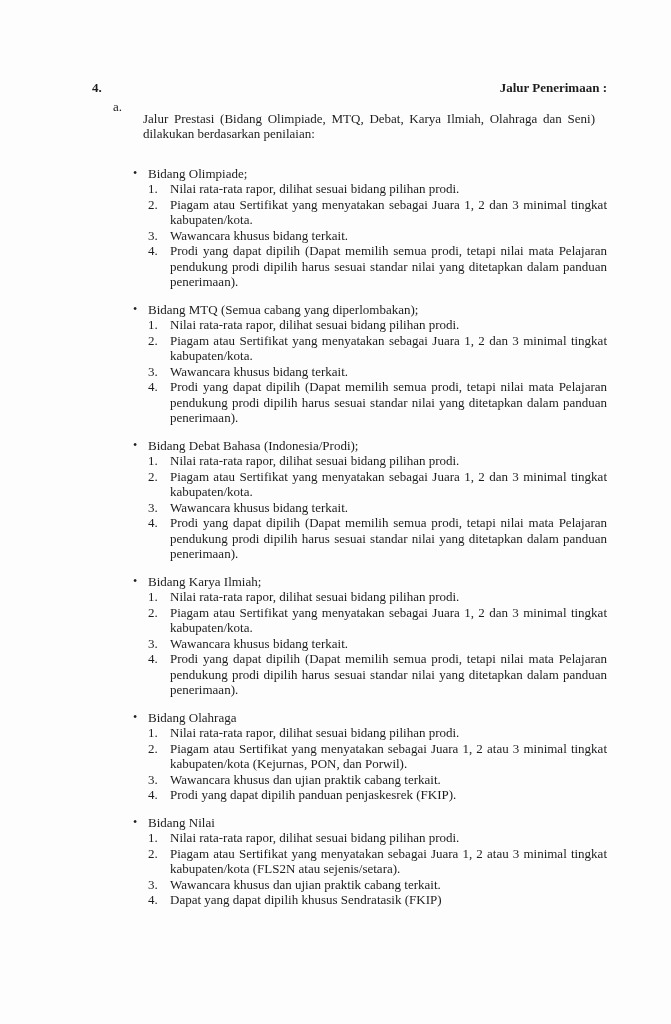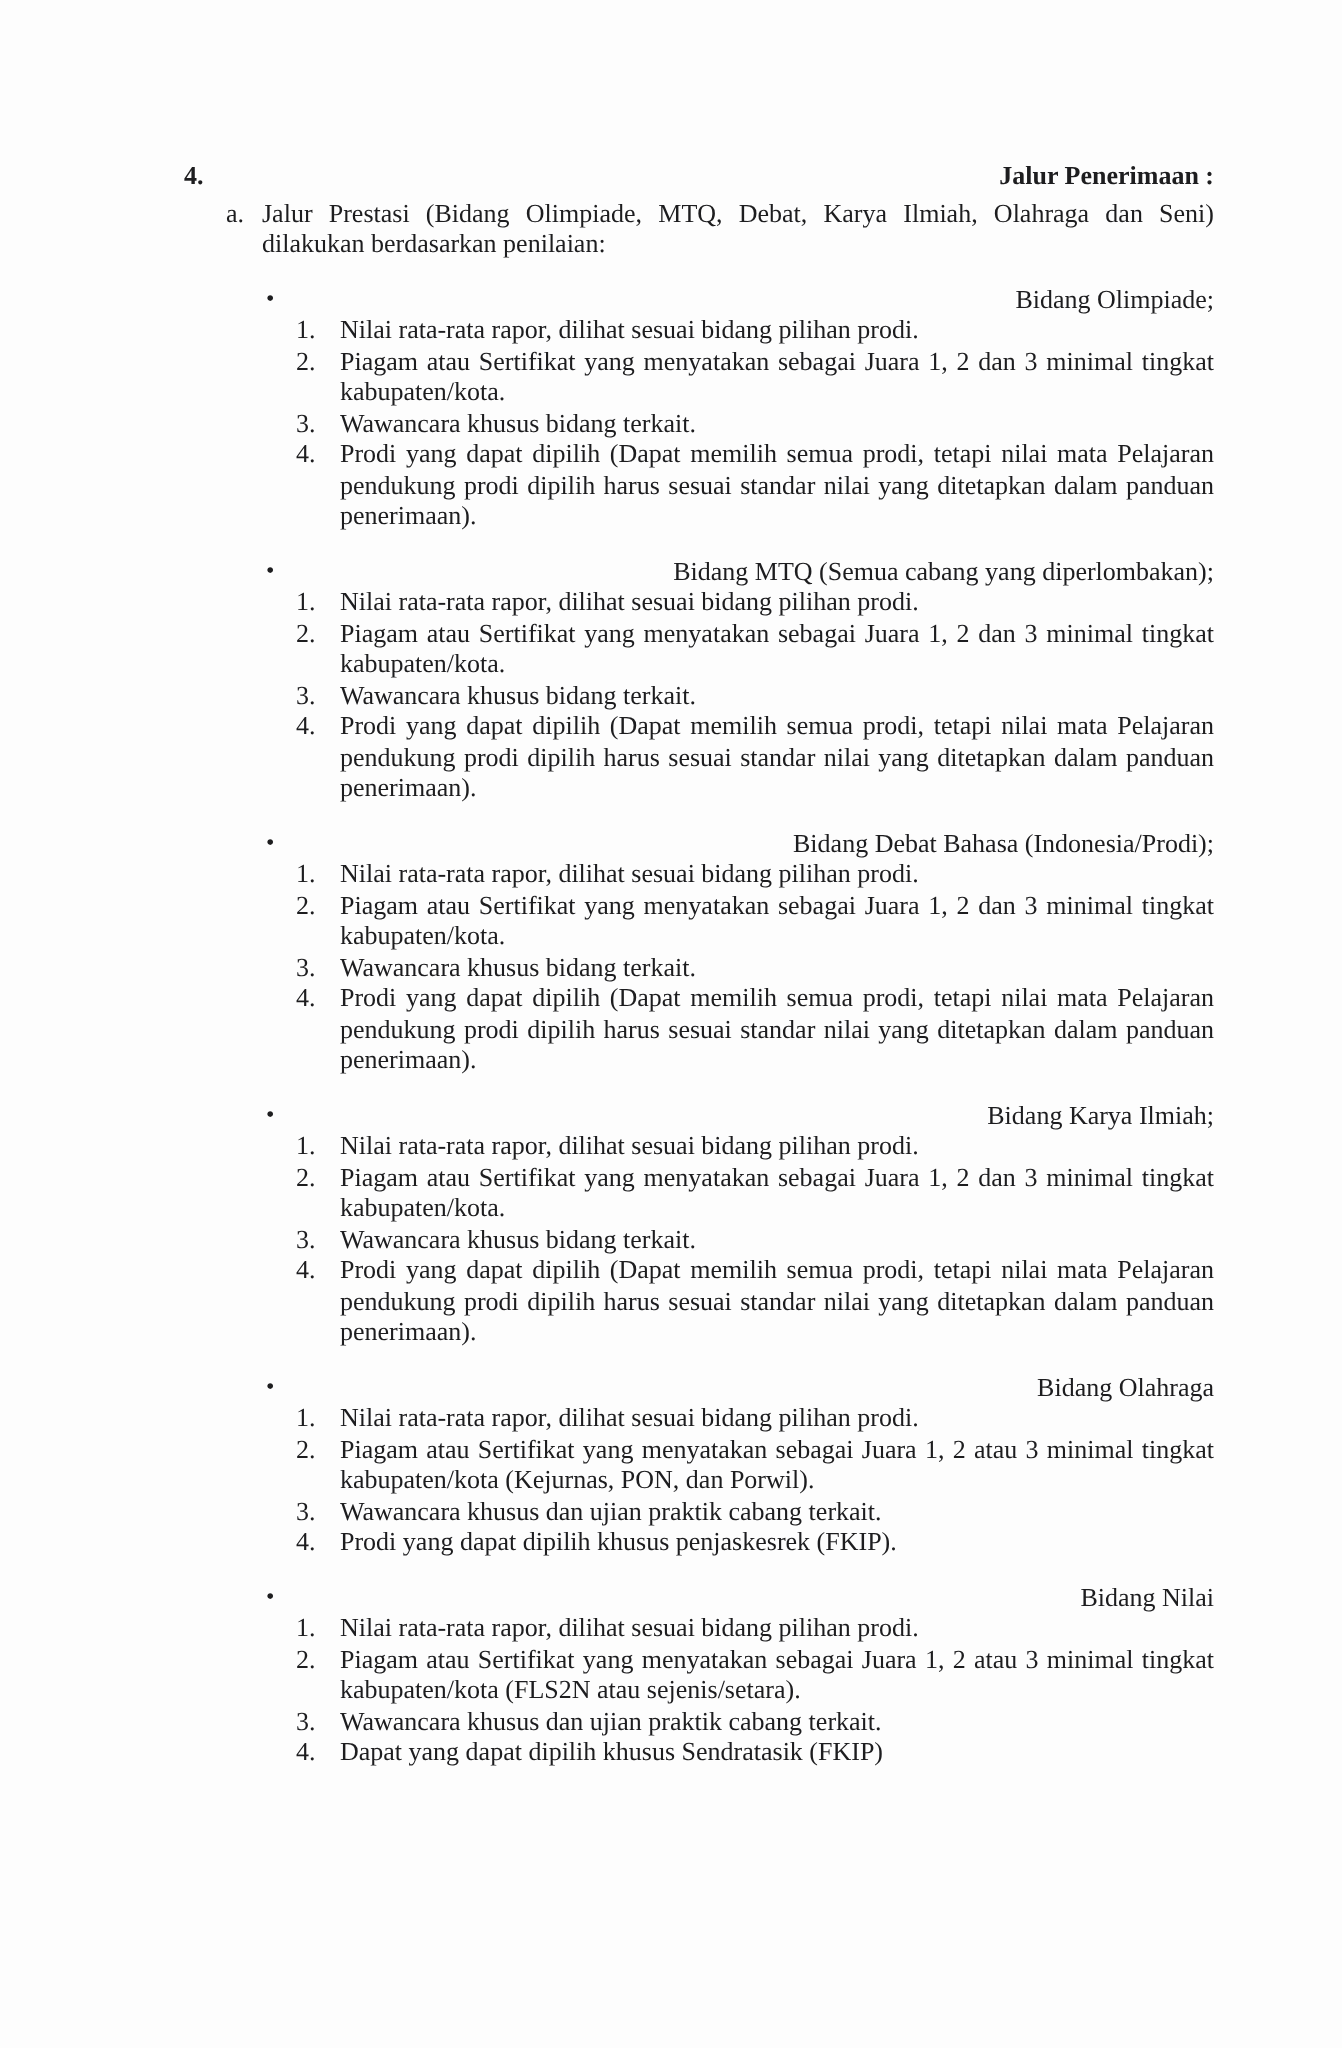--- a/index.html
+++ b/index.html
@@ -20,25 +20,25 @@
     left: 92px; top: 80px;
     width: 515px;
     font-size: 13px;
     line-height: 15.5px;
   }
   .heading { display: flex; font-weight: bold; }
   .h-num { width: 18px; flex: none; }
   .h-title { flex: 1; text-align: right; }
   .intro { display: flex; margin-left: 21px; margin-top: 3px; }
   .i-letter { width: 18px; flex: none; }
-  .i-text { flex: 1; text-align: justify; margin: 0; }
+  .i-text { flex: 1; text-align: justify; margin: 12px; }
   .section { margin-left: 41px; margin-top: 12px; }
   .sec-head { display: flex; }
   .bullet { width: 15px; flex: none; font-size: 12px; }
-  .sec-title { flex: 1; text-align: right; }
+  .sec-title { flex: 1; }
   ol.items { margin: 0 0 0 15px; padding: 0; list-style: none; }
   ol.items li { display: flex; }
   .num { width: 22px; flex: none; }
   .itxt { flex: 1; text-align: justify; }
 </style>
 </head>
 <body>
 
 <div class="page">
   <div class="content">
@@ -167,21 +167,21 @@
             <li>
               <span class="num">2.</span>
               <span class="itxt">Piagam atau Sertifikat yang menyatakan sebagai Juara 1, 2 atau 3 minimal tingkat kabupaten/kota (Kejurnas, PON, dan Porwil).</span>
             </li>
             <li>
               <span class="num">3.</span>
               <span class="itxt">Wawancara khusus dan ujian praktik cabang terkait.</span>
             </li>
             <li>
               <span class="num">4.</span>
-              <span class="itxt">Prodi yang dapat dipilih khusus penjaskesrek (FKIP).</span>
+              <span class="itxt">Prodi yang dapat dipilih panduan penjaskesrek (FKIP).</span>
             </li>
           </ol>
   </div>
 
   <div class="section">
     <div class="sec-head">
       <span class="bullet">•</span>
       <span class="sec-title">Bidang Nilai</span>
     </div>
     <ol class="items">

